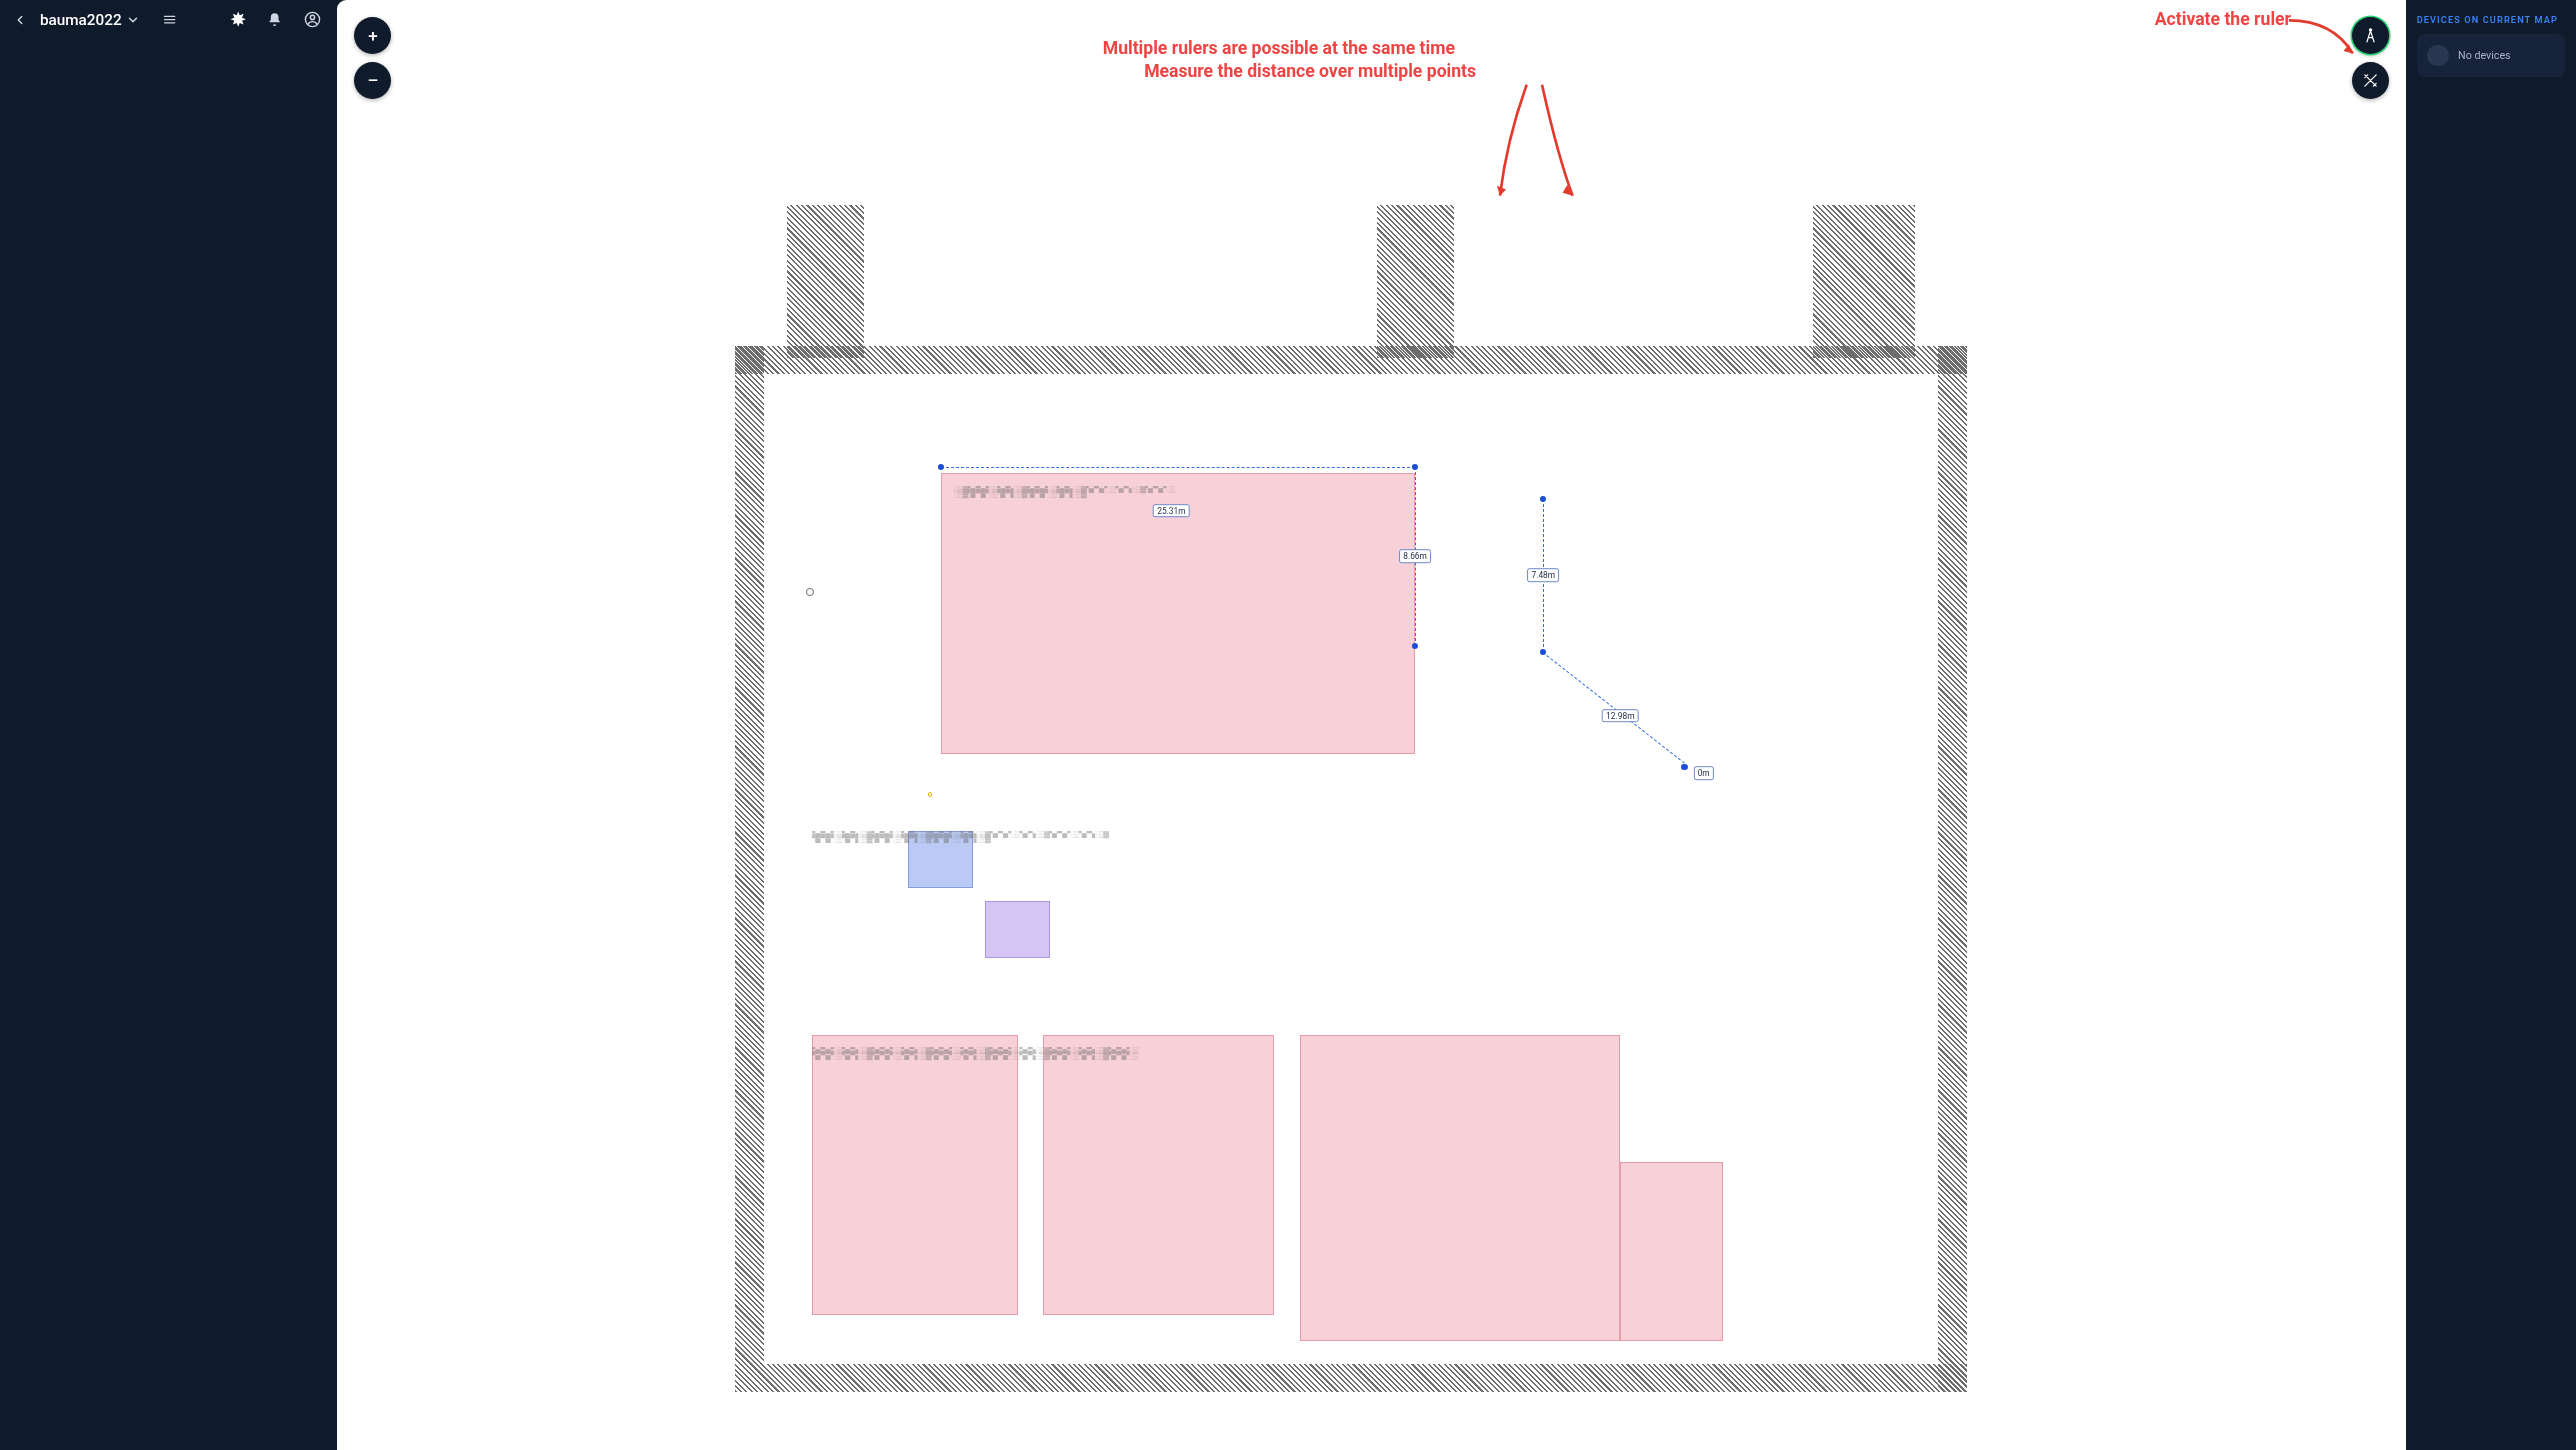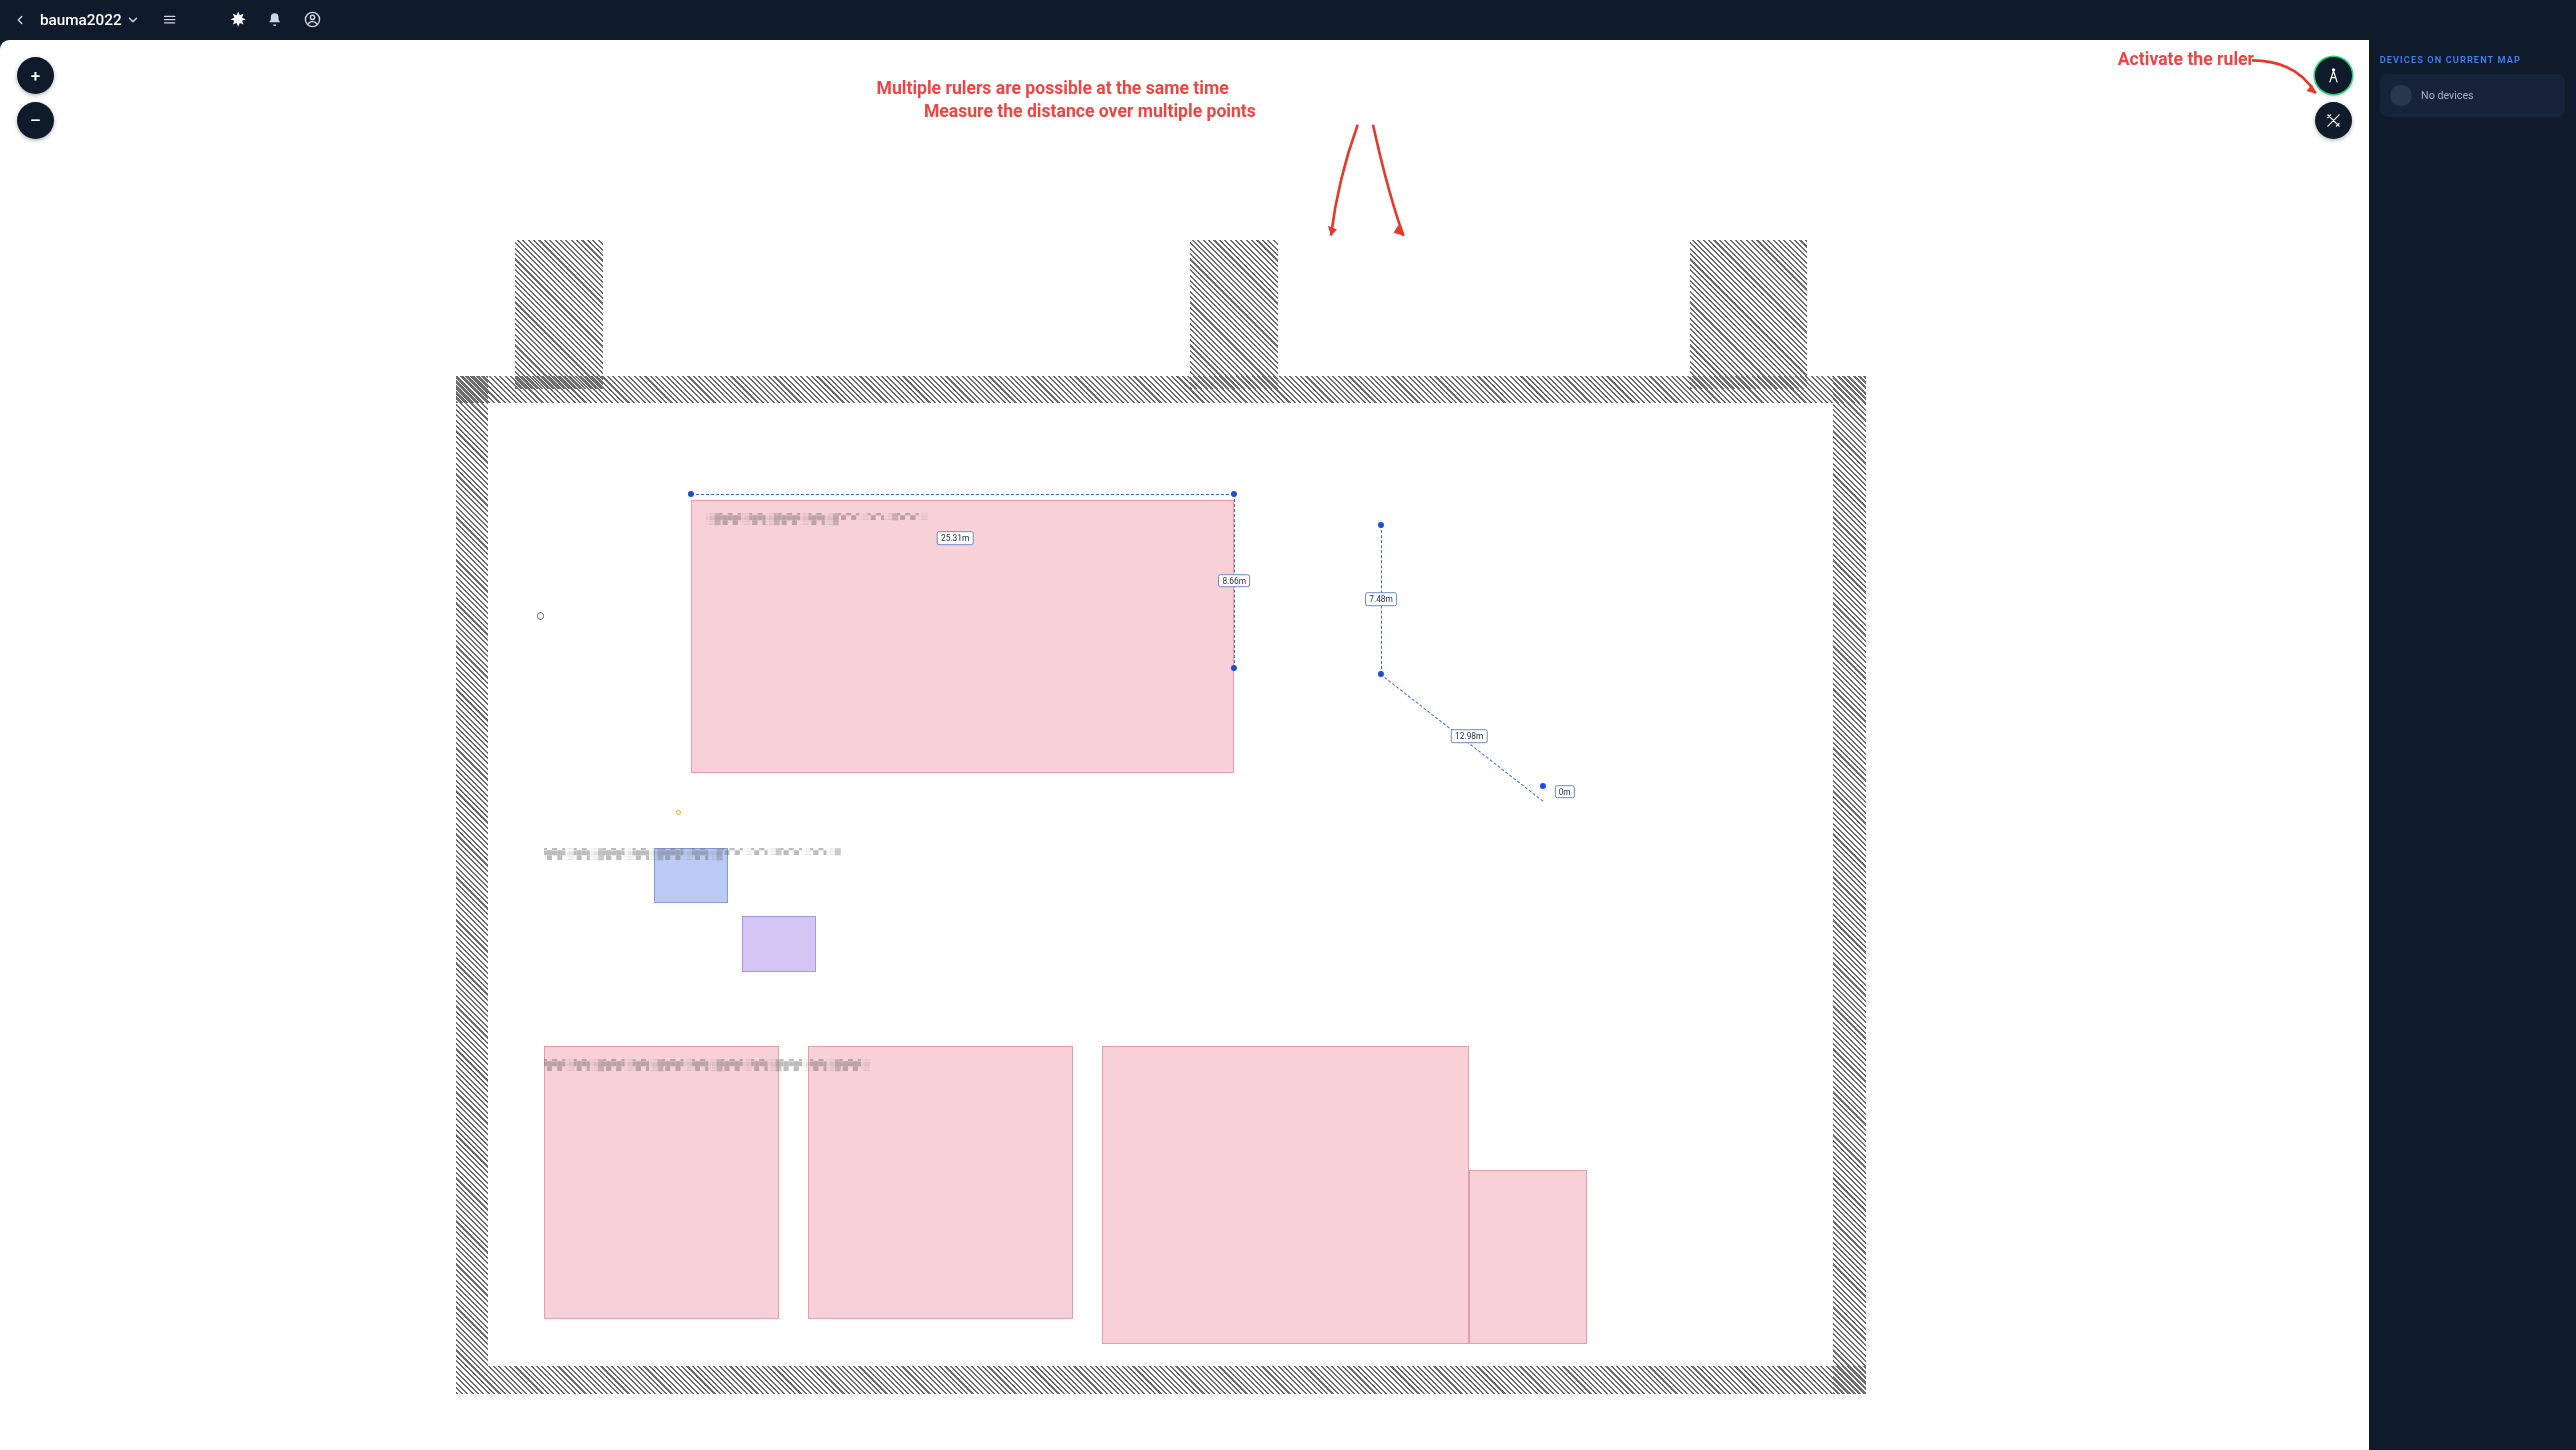--- a/index.html
+++ b/index.html
@@ -1,36 +1,36 @@
 <!DOCTYPE html>
 <html style="font-size:12.3px"><head>
 <meta charset="utf-8">
 <style>
   * { box-sizing: border-box; margin: 0; padding: 0; }
   html, body { width: 100%; height: 100%; font-family: -apple-system, BlinkMacSystemFont, "Segoe UI", Roboto, sans-serif; background: #0f1a2b; color: #fff; overflow: hidden; }
-  .app { display: flex; flex-direction: column; width: 100%; height: 100%; }
+  .app { display: flex; flex-direction: row; width: 100%; height: 100%; }
   .topbar { height: 40px; background: #0f1a2b; display: flex; align-items: center; padding: 0 9.2px; font-size: 10.7px; border-bottom: 0.8px solid rgba(255,255,255,0.0); }
   .topbar-left { display: flex; align-items: center; gap: 9.2px; flex: 0 0 auto; }
   .back-btn { width: 21.5px; height: 21.5px; display: flex; align-items: center; justify-content: center; cursor: pointer; }
   .project-title { font-size: 15.3px; font-weight: 500; color: #fff; }
   .topbar-center { flex: 1; display: flex; align-items: center; justify-content: center; gap: 18.4px; }
   .view-toggle { display: flex; background: #1a2539; border-radius: 14px; padding: 2.3px; gap: 0; }
   .view-toggle .opt { padding: 4.6px 10.7px; border-radius: 11.5px; font-size: 9.2px; color: #9aa5b8; cursor: pointer; }
   .view-toggle .opt.active { background: #2a3750; color: #fff; }
   .map-select { display: flex; align-items: center; gap: 7.7px; cursor: pointer; font-size: 10.7px; color: #fff; padding: 4.6px 7.7px; }
   .topbar-right { display: flex; align-items: center; gap: 14px; padding-right: 4.6px; }
   .icon-btn { width: 23px; height: 23px; display: flex; align-items: center; justify-content: center; cursor: pointer; color: #cfd6e2; }
   .main { flex: 1; display: flex; min-height: 0; }
   .canvas-wrap { flex: 1; position: relative; background: #fff; border-top-left-radius: 9.2px; margin: 0; overflow: hidden; }
   .zoom-controls { position: absolute; left: 17px; top: 17px; display: flex; flex-direction: column; gap: 7.7px; z-index: 40; }
   .zoom-btn { width: 37px; height: 37px; border-radius: 50%; background: #0f1a2b; color: #fff; font-size: 17px; font-weight: 500; display: flex; align-items: center; justify-content: center; cursor: pointer; box-shadow: 0 1.5px 4.6px rgba(0,0,0,.3); }
   .tool-controls { position: absolute; right: 17px; top: 17px; display: flex; flex-direction: column; gap: 7.7px; z-index: 40; }
   .tool-btn { width: 37px; height: 37px; border-radius: 50%; background: #0f1a2b; color: #fff; display: flex; align-items: center; justify-content: center; cursor: pointer; box-shadow: 0 1.5px 4.6px rgba(0,0,0,.3); }
   .tool-btn.active { box-shadow: 0 0 0 1.5px #2bd479, 0 1.5px 4.6px rgba(0,0,0,.3); }
-  .sidebar { width: 207px; background: #0f1a2b; padding: 14px 10.7px; display: flex; flex-direction: column; gap: 9.2px; }
+  .sidebar { width: 170px; background: #0f1a2b; padding: 14px 10.7px; display: flex; flex-direction: column; gap: 9.2px; }
   .sidebar-title { color: #3b82f6; font-size: 9.2px; letter-spacing: 1.1px; font-weight: 600; }
   .device-card { background: #17233a; border-radius: 7.7px; padding: 10.7px; display: flex; align-items: center; gap: 9.2px; }
   .device-dot { width: 21.5px; height: 21.5px; border-radius: 50%; background: #2a3750; }
   .device-text { color: #a9b3c6; font-size: 10.7px; }
 
   
   .floorplan { position: absolute; left: 18%; top: 8%; width: 62%; height: 88%; }
   .fp-wall { position: absolute; background: repeating-linear-gradient(45deg,#6d6d6d 0 1.5px,transparent 1.5px 3.8px); }
   
   .wall-top { top: 18%; left: 2%; width: 96%; height: 2.2%; }

